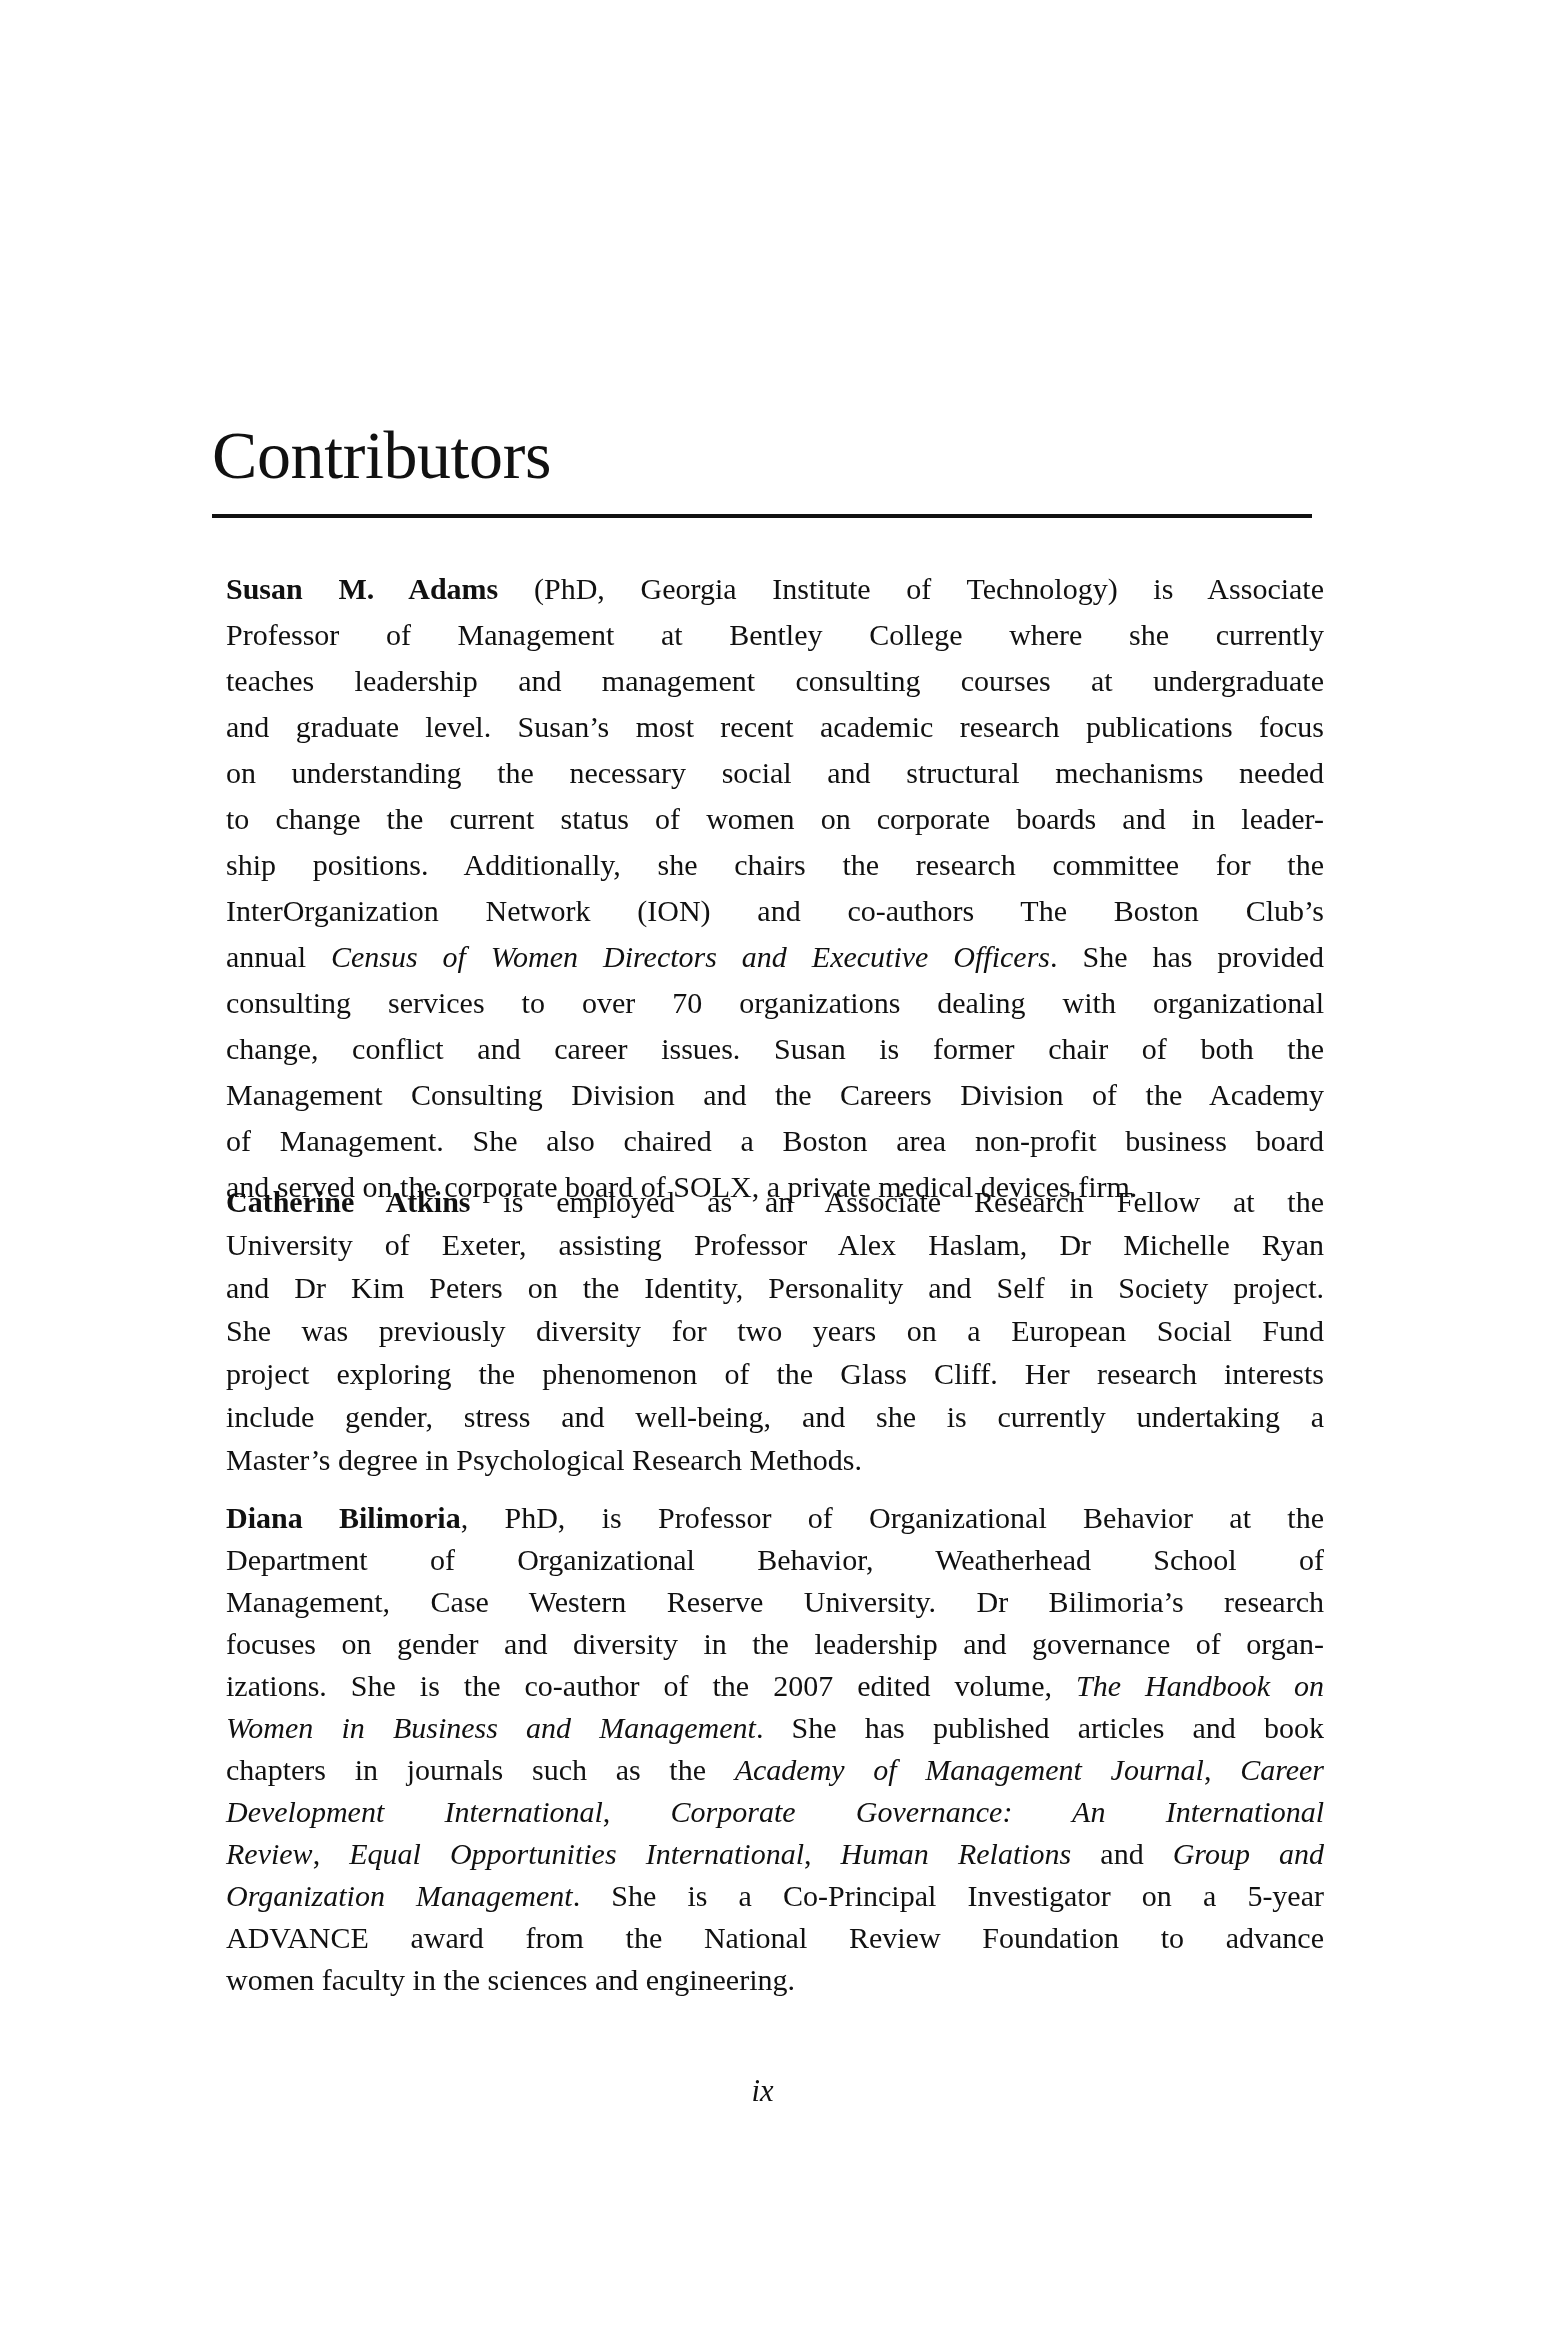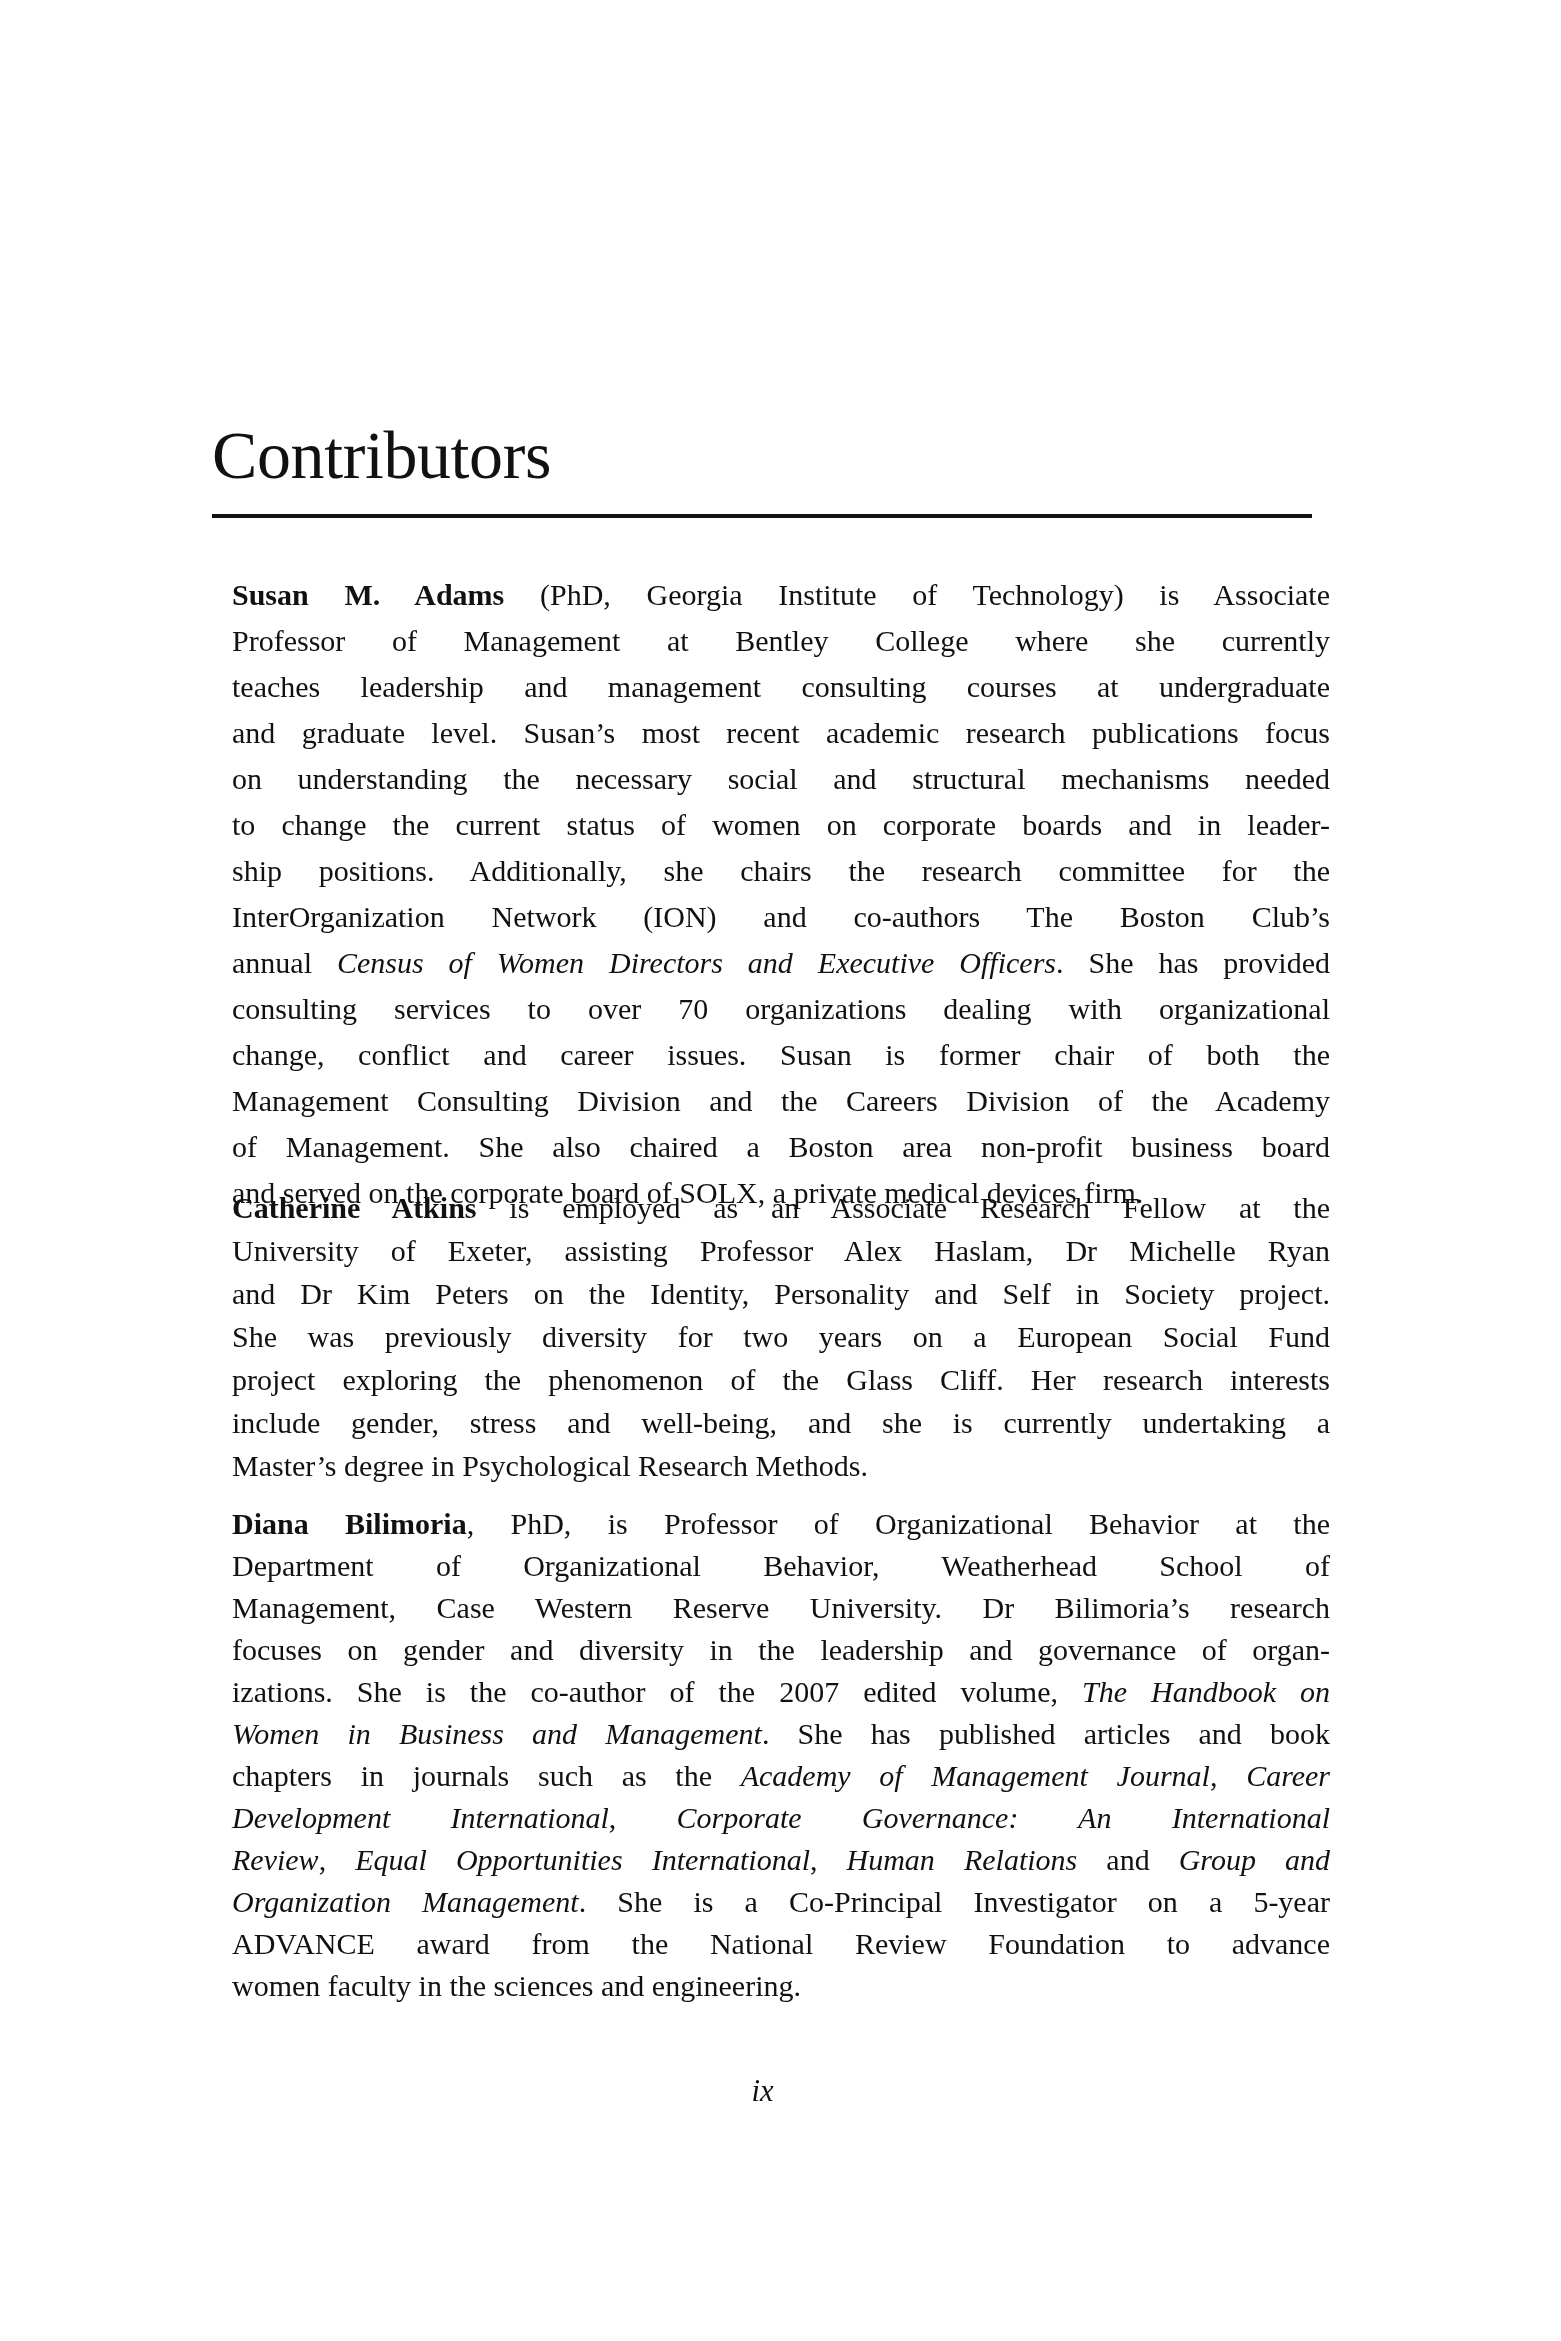--- a/index.html
+++ b/index.html
@@ -1,21 +1,21 @@
 <!DOCTYPE html>
 <html style="font-size:13.6px"><head>
 <meta charset="utf-8">
 <style>
   html, body { margin: 0; padding: 0; background: #ffffff; }
   body { width: 1562px; height: 2342px; position: relative; overflow: hidden;
          font-family: "Liberation Serif", "DejaVu Serif", serif; color: #111111; }
   .heading { position: absolute; left: 212px; top: 413px; font-size: 68px; line-height: 85px;
              font-weight: normal; margin: 0; white-space: nowrap; letter-spacing: -0.4px; }
   .rule { position: absolute; left: 212px; top: 514px; width: 1100px; height: 4.2px; background: #111111; }
-  .para { position: absolute; left: 214px; width: 1098px; font-size: 30px; margin: 18px; }
+  .para { position: absolute; left: 214px; width: 1098px; font-size: 30px; margin: 12px; }
   .line { display: block; height: 1em; white-space: nowrap; text-align: justify; text-align-last: justify; }
   .line.last { text-align: left; text-align-last: left; }
   b { font-weight: bold; }
   i { }
   .pagenum { position: absolute; left: 0; width: 1525px; text-align: center; top: 2074px;
              font-size: 30.5px; font-style: italic; line-height: 34px; }
 </style>
 </head>
 <body>
 

